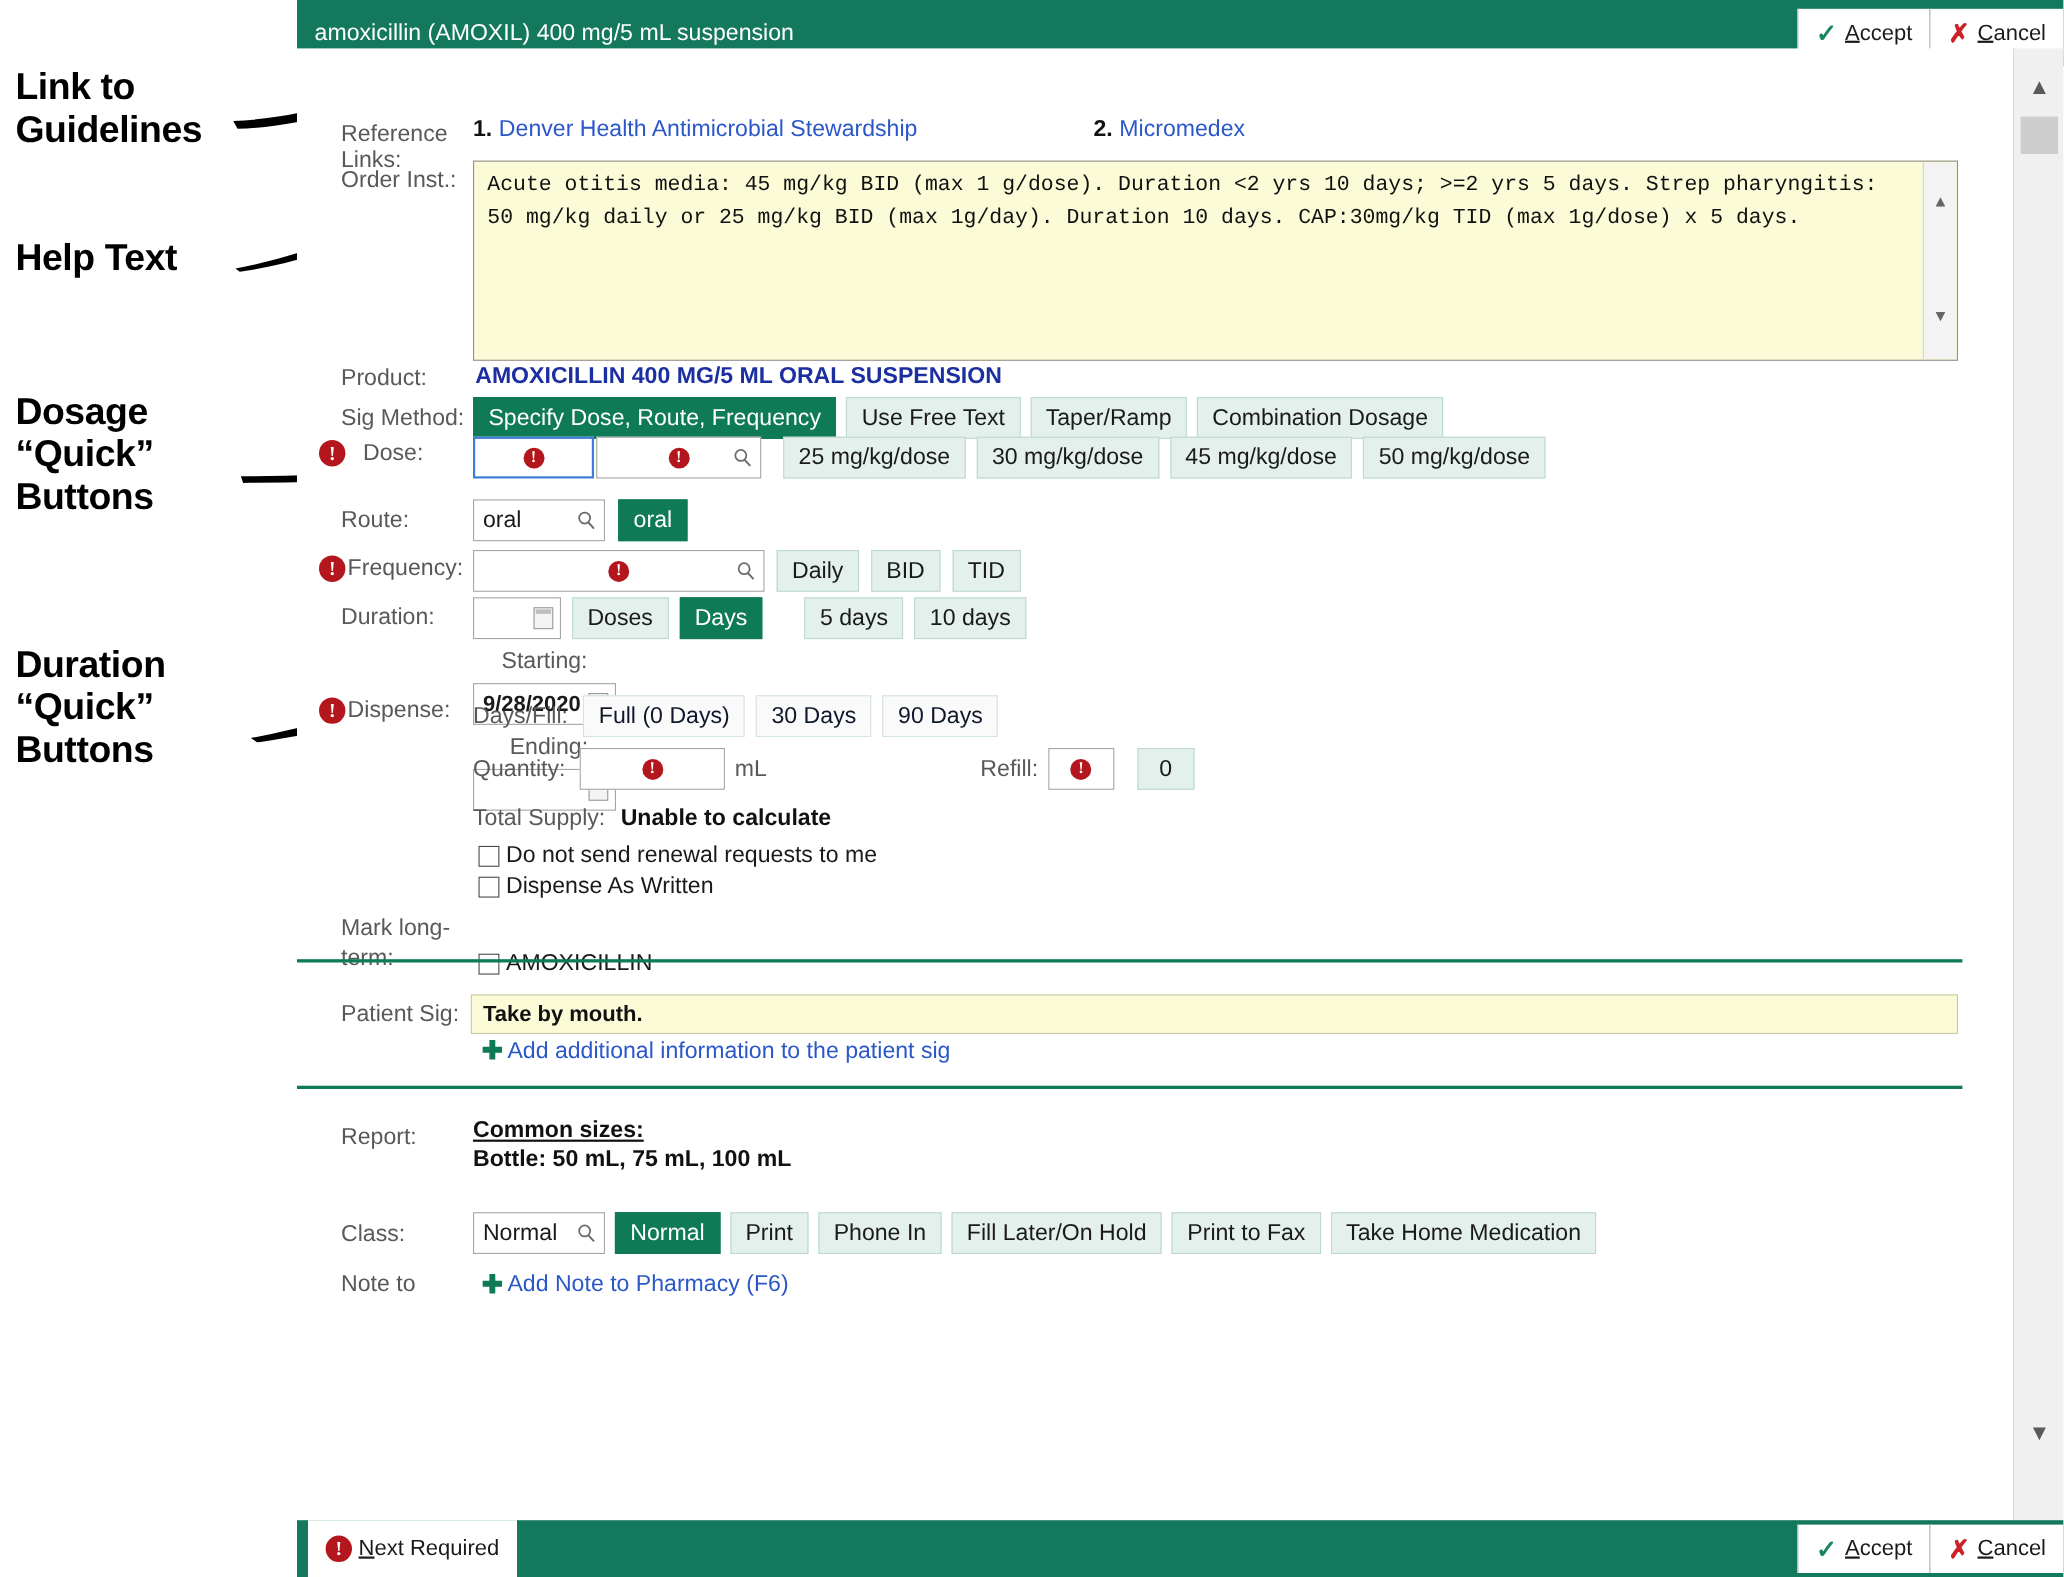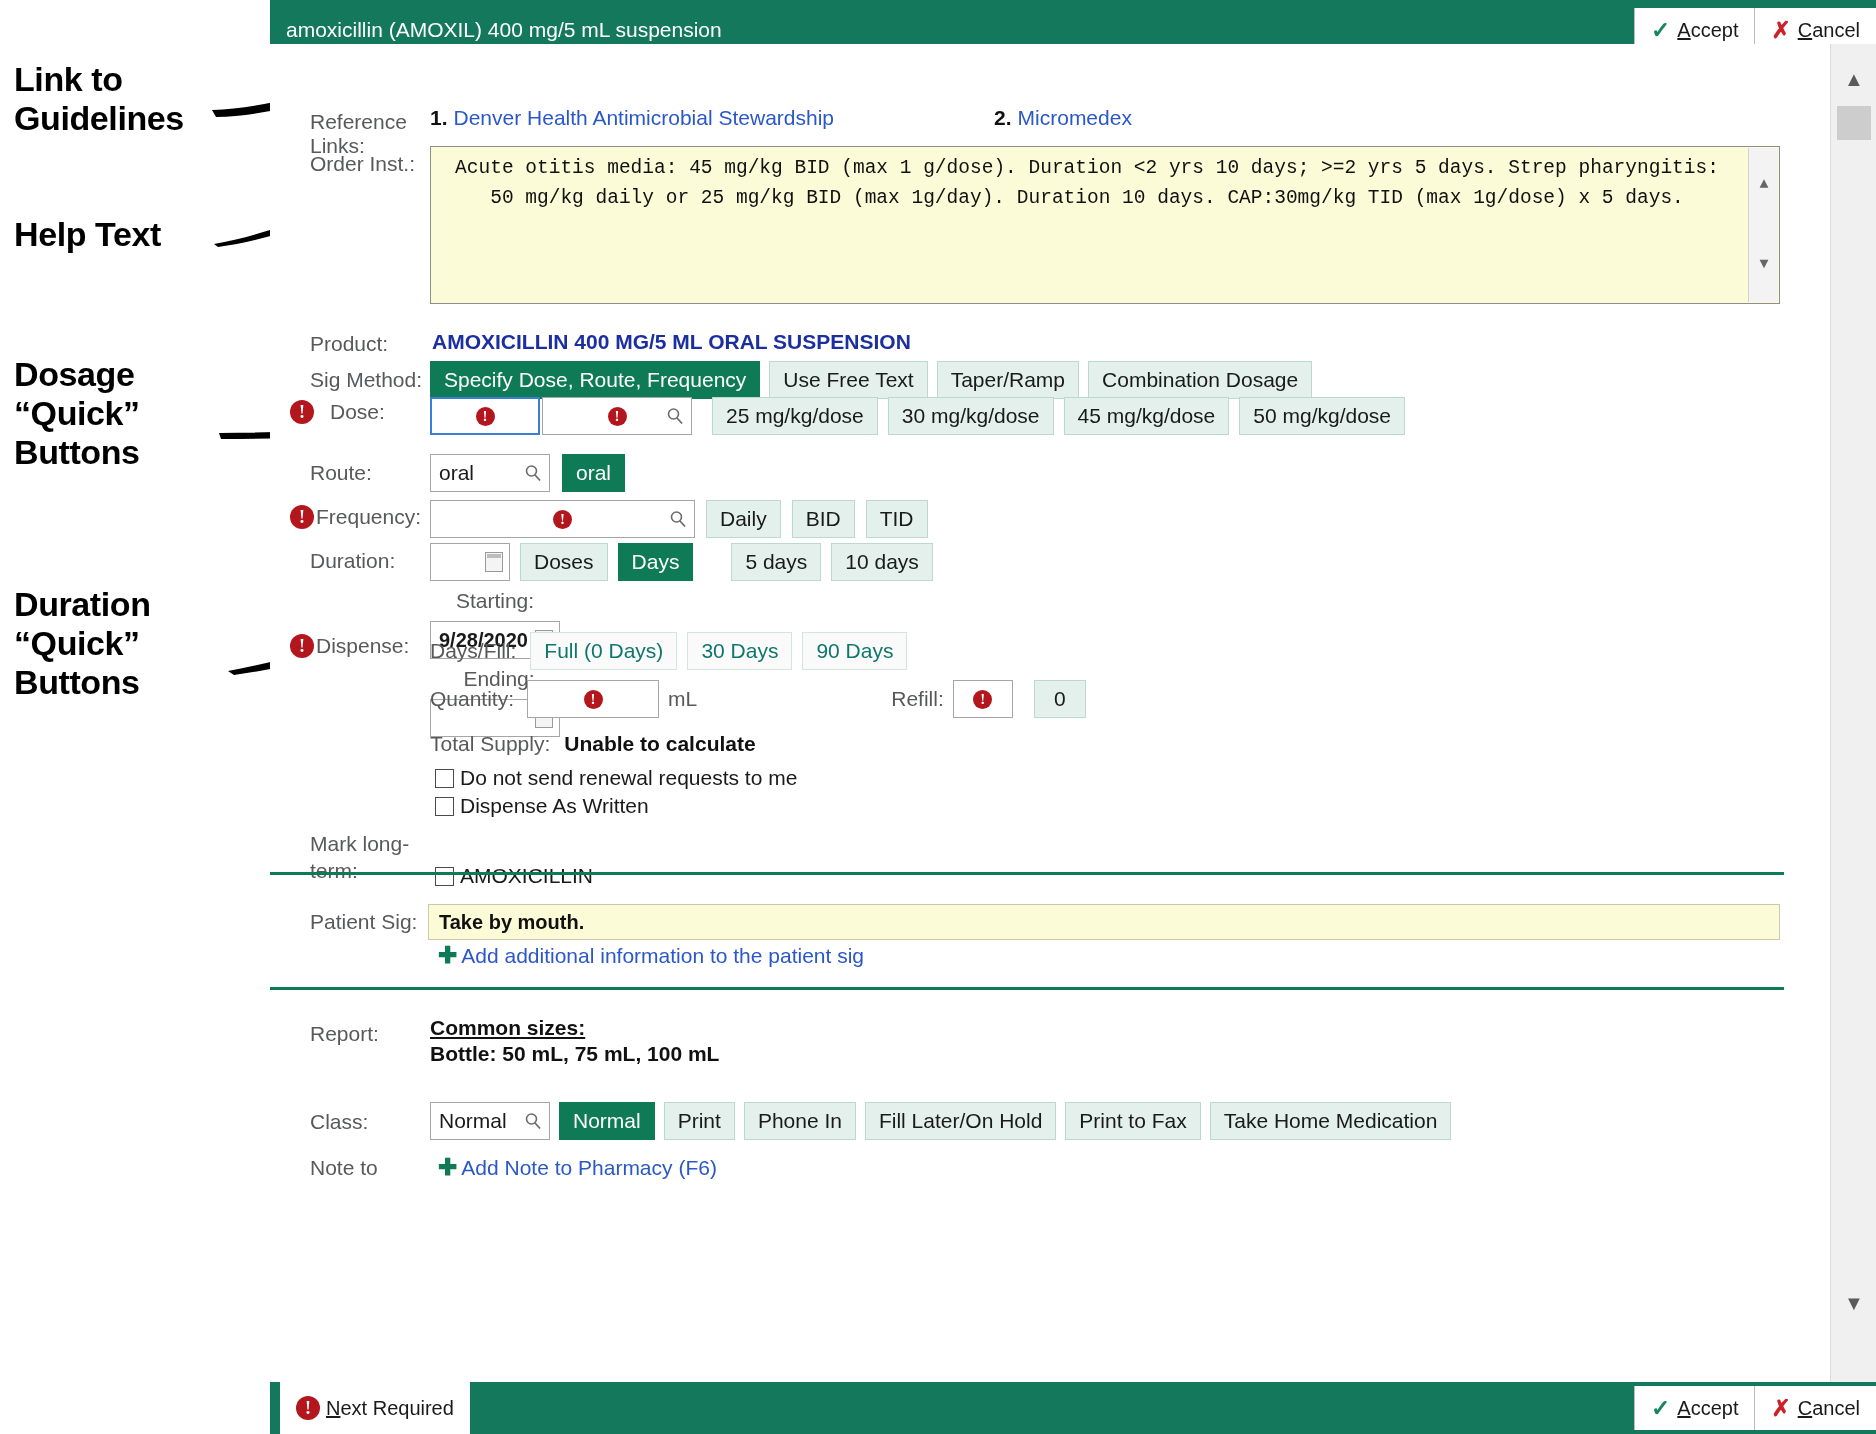--- a/index.html
+++ b/index.html
@@ -108,21 +108,21 @@
     background:#bdbdbd;
   }
 
   .qbtn {
     background:#e4f0ec; border:1px solid #bcd8d0; height:38px;
     display:inline-flex; align-items:center; justify-content:center;
     padding:0 13px; font-size:21px; color:#1a1a1a; cursor:pointer;
     white-space:nowrap;
   }
   .qbtn.sel { background:#0f7b56; border-color:#0f7b56; color:#fff; }
-  .qbtn.disabled { background:#fafafa; border-color:#d4e4df; color:#0f766e; }
+  .qbtn.disabled { background:#fafafa; border-color:#d4e4df; color:#0f172a; }
 
   .link { color:#2b58c8; font-size:21px; text-decoration:none; cursor:pointer; }
   .plusicon { color:#0f7b56; font-weight:bold; font-size:23px; margin-right:4px; }
 
   .orderinst {
     position:absolute;
     background:#fcfbd7; border:1px solid #8e8e8e;
     font-family:"Liberation Mono", monospace;
     font-size:19.5px; line-height:1.52; color:#111;
     padding:7px 10px 7px 12px;
@@ -232,21 +232,21 @@
     <div class="row" style="left:160px; top:62px; gap:0;">
       <span class="bold" style="font-size:21px; color:#111; margin-right:6px;">1.</span>
       <span class="link">Denver Health Antimicrobial Stewardship</span>
       <span class="bold" style="font-size:21px; color:#111; margin-left:160px; margin-right:6px;">2.</span>
       <span class="link">Micromedex</span>
     </div>
 
     <div class="lbl-right" style="left:40px; top:108px;">
       <span>Order Inst.:</span>
     </div>
-    <div class="orderinst" style="left:160px; top:102px; width:1350px; height:158px;text-align:center;">
+    <div class="orderinst" style="left:160px; top:102px; width:1350px; height:182px;">
       <div style="padding-right:38px;">Acute otitis media: 45 mg/kg BID (max 1 g/dose). Duration &lt;2 yrs 10 days; &gt;=2 yrs 5 days. Strep pharyngitis: 50 mg/kg daily or 25 mg/kg BID (max 1g/day). Duration 10 days. CAP:30mg/kg TID (max 1g/dose) x 5 days.</div>
       <div class="oi-scroll">
         <div class="oi-arrow t">▲</div>
         <div class="oi-arrow b">▼</div>
       </div>
     </div>
 
     <div class="lbl-right" style="left:40px; top:288px;">
       <span>Product:</span>
     </div>

